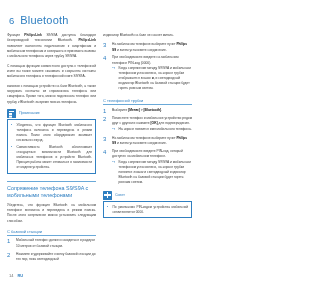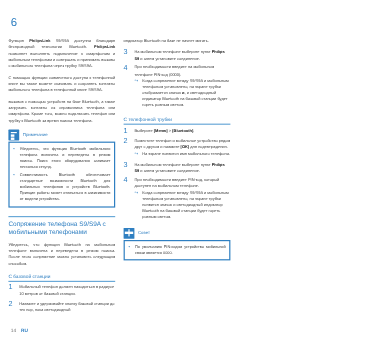--- a/index.html
+++ b/index.html
@@ -217,20 +217,21 @@
     font-weight: bold;
   }
 </style>
 </head>
 <body>
 
 <div class="page">
 
   <div class="chapter">
     <span class="chapter-num">6</span>
+    <span class="chapter-title">Bluetooth</span>
   </div>
 
   <div class="columns">
 
     <div class="col">
 
       <p class="para">Функция <b>PhilipsLink</b> S9/S9A доступна благодаря беспроводной технологии Bluetooth. <b>PhilipsLink</b> позволяет выполнять подключение к смартфонам и мобильным телефонам и совершать и принимать вызовы с мобильного телефона через трубку S9/S9A.</p>
       <p class="para">С помощью функции совместного доступа к телефонной книге вы также можете скачивать и сохранять контакты мобильного телефона в телефонной книге S9/S9A.</p>
       <p class="para">вызовов с помощью устройств на базе Bluetooth, а также загружать контакты из справочника телефона или смартфона. Кроме того, можно подключать телефон или трубку к Bluetooth за время поиска телефона.</p>
 

